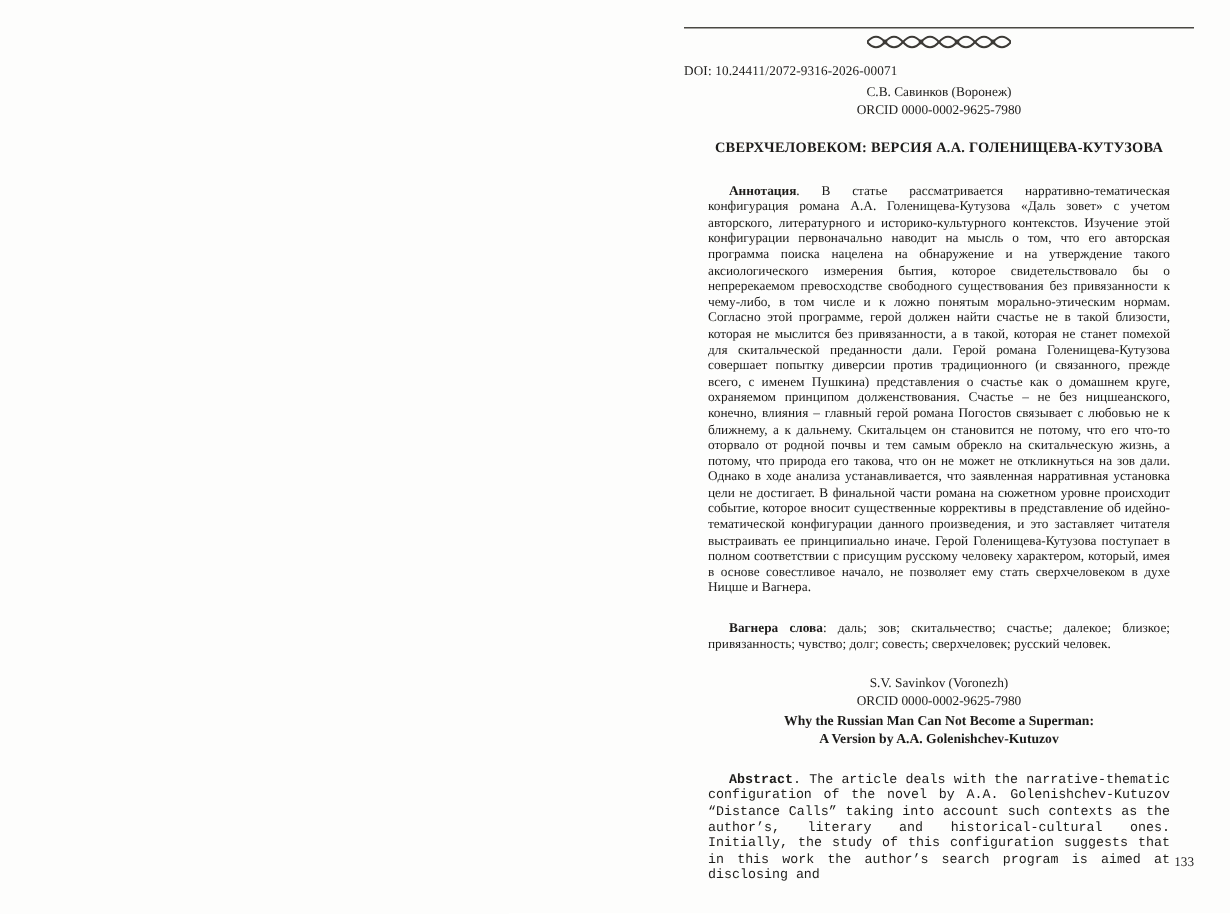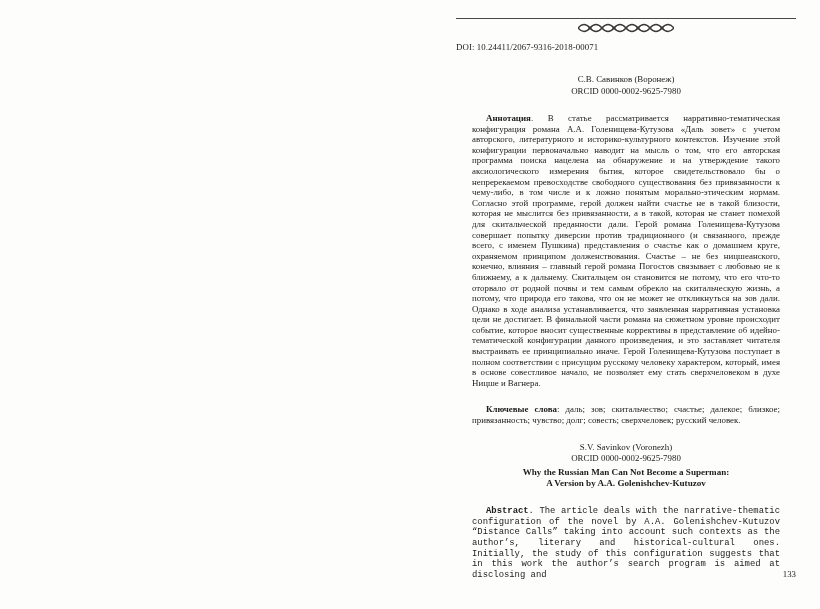--- a/index.html
+++ b/index.html
@@ -29,21 +29,21 @@
     height: 17px;
     line-height: 17px;
   }
   .doi-line {
     margin-top: 4px;
     font-size: 8.8px;
     letter-spacing: 0.1px;
   }
   .center { text-align: center; }
   .author-block {
-    margin-top: 22px;
+    margin-top: 4px;
     font-size: 8.9px;
     line-height: 11.5px;
   }
   .ru-title {
     margin-top: 14px;
     font-weight: bold;
     font-size: 9.6px;
     line-height: 12.6px;
     letter-spacing: 0.15px;
   }
@@ -94,33 +94,34 @@
           <g fill="#3c3a36">
             <circle cx="12" cy="7" r="1.6"></circle>
             <circle cx="36" cy="7" r="1.6"></circle>
             <circle cx="60" cy="7" r="1.6"></circle>
             <circle cx="84" cy="7" r="1.6"></circle>
           </g>
         </svg>
       </span>
     </div>
 
-    <div class="doi-line">DOI: 10.24411/2067-9316-2018-00071</div>
+    <div class="doi-line">DOI: 10.24411/2072-9316-2026-00071</div>
 
     <div class="author-block center">
       <div>С.В. Савинков (Воронеж)</div>
       <div>ORCID 0000-0002-9625-7980</div>
     </div>
 
     <div class="ru-title center">
+      <div>СВЕРХЧЕЛОВЕКОМ: ВЕРСИЯ А.А. ГОЛЕНИЩЕВА-КУТУЗОВА</div>
     </div>
 
     <p class="body-par abstract-ru"><b class="lead">Аннотация</b><span>. В статье рассматривается нарративно-тематическая конфигурация романа А.А. Голенищева-Кутузова «Даль зовет» с учетом авторского, литературного и историко-культурного контекстов. Изучение этой конфигурации первоначально наводит на мысль о том, что его авторская программа поиска нацелена на обнаружение и на утверждение такого аксиологического измерения бытия, которое свидетельствовало бы о непререкаемом превосходстве свободного существования без привязанности к чему-либо, в том числе и к ложно понятым морально-этическим нормам. Согласно этой программе, герой должен найти счастье не в такой близости, которая не мыслится без привязанности, а в такой, которая не станет помехой для скитальческой преданности дали. Герой романа Голенищева-Кутузова совершает попытку диверсии против традиционного (и связанного, прежде всего, с именем Пушкина) представления о счастье как о домашнем круге, охраняемом принципом долженствования. Счастье – не без ницшеанского, конечно, влияния – главный герой романа Погостов связывает с любовью не к ближнему, а к дальнему. Скитальцем он становится не потому, что его что-то оторвало от родной почвы и тем самым обрекло на скитальческую жизнь, а потому, что природа его такова, что он не может не откликнуться на зов дали. Однако в ходе анализа устанавливается, что заявленная нарративная установка цели не достигает. В финальной части романа на сюжетном уровне происходит событие, которое вносит существенные коррективы в представление об идейно-тематической конфигурации данного произведения, и это заставляет читателя выстраивать ее принципиально иначе. Герой Голенищева-Кутузова поступает в полном соответствии с присущим русскому человеку характером, который, имея в основе совестливое начало, не позволяет ему стать сверхчеловеком в духе Ницше и Вагнера.</span></p>
 
-    <p class="body-par keywords-par"><b class="lead">Ключевые слова</b><span>: даль; зов; скитальчество; счастье; далекое; близкое; привязанность; чувство; долг; совесть; сверхчеловек; русский человек.</span></p>
+    <p class="body-par keywords-par"><b class="lead">Вагнера слова</b><span>: даль; зов; скитальчество; счастье; далекое; близкое; привязанность; чувство; долг; совесть; сверхчеловек; русский человек.</span></p>
 
     <div class="author-block en-author-block center">
       <div>S.V. Savinkov (Voronezh)</div>
       <div>ORCID 0000-0002-9625-7980</div>
     </div>
 
     <div class="en-title center">
       <div>Why the Russian Man Can Not Become a Superman:</div>
       <div>A Version by A.A. Golenishchev-Kutuzov</div>
     </div>

